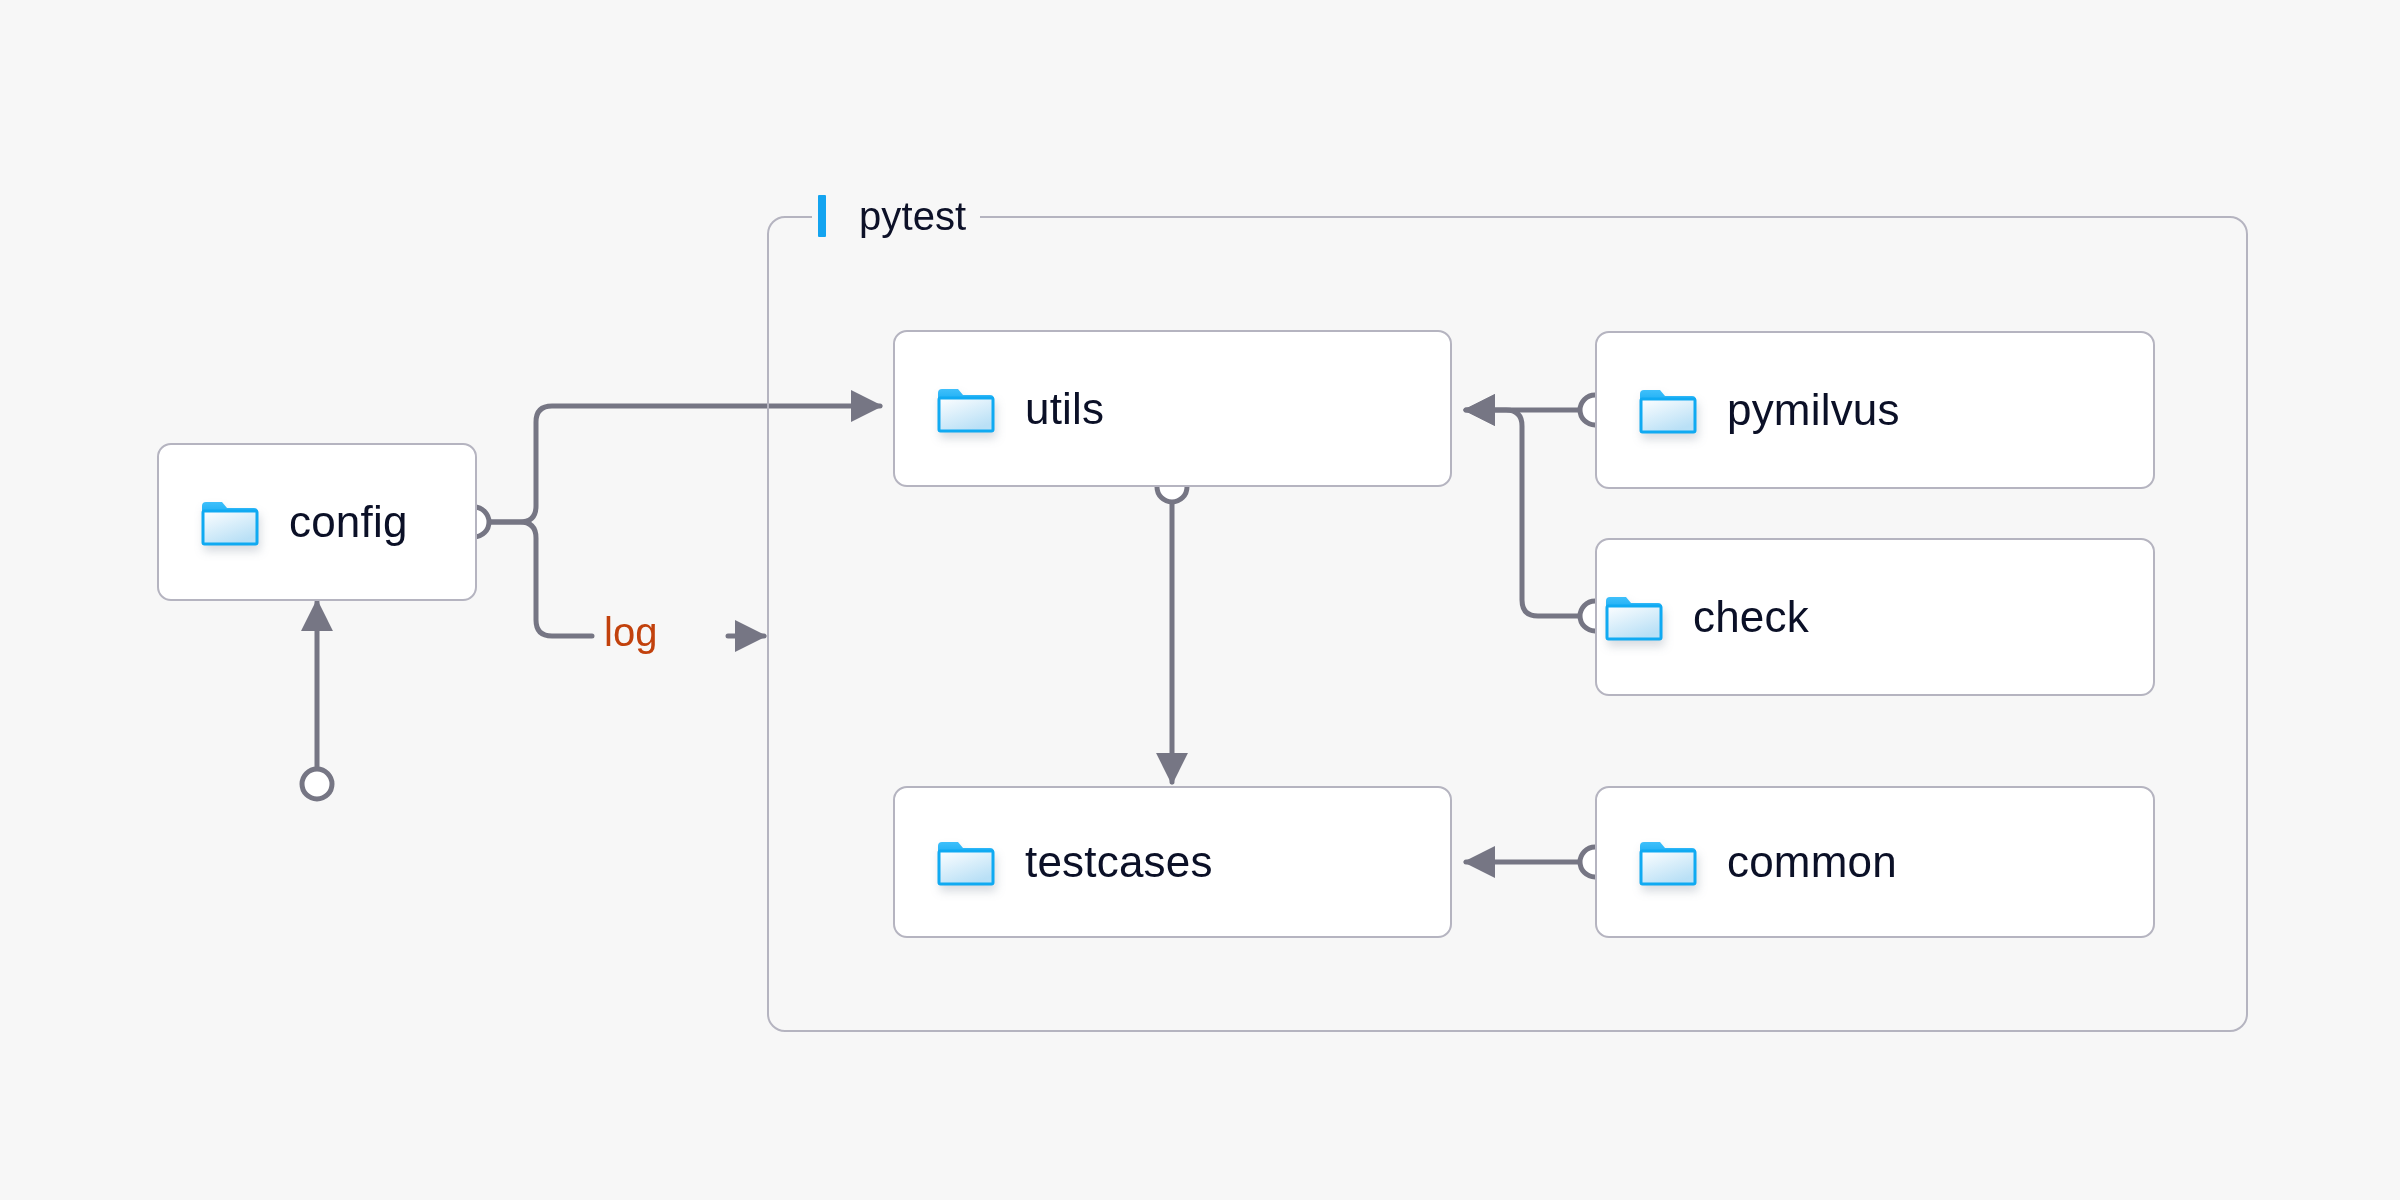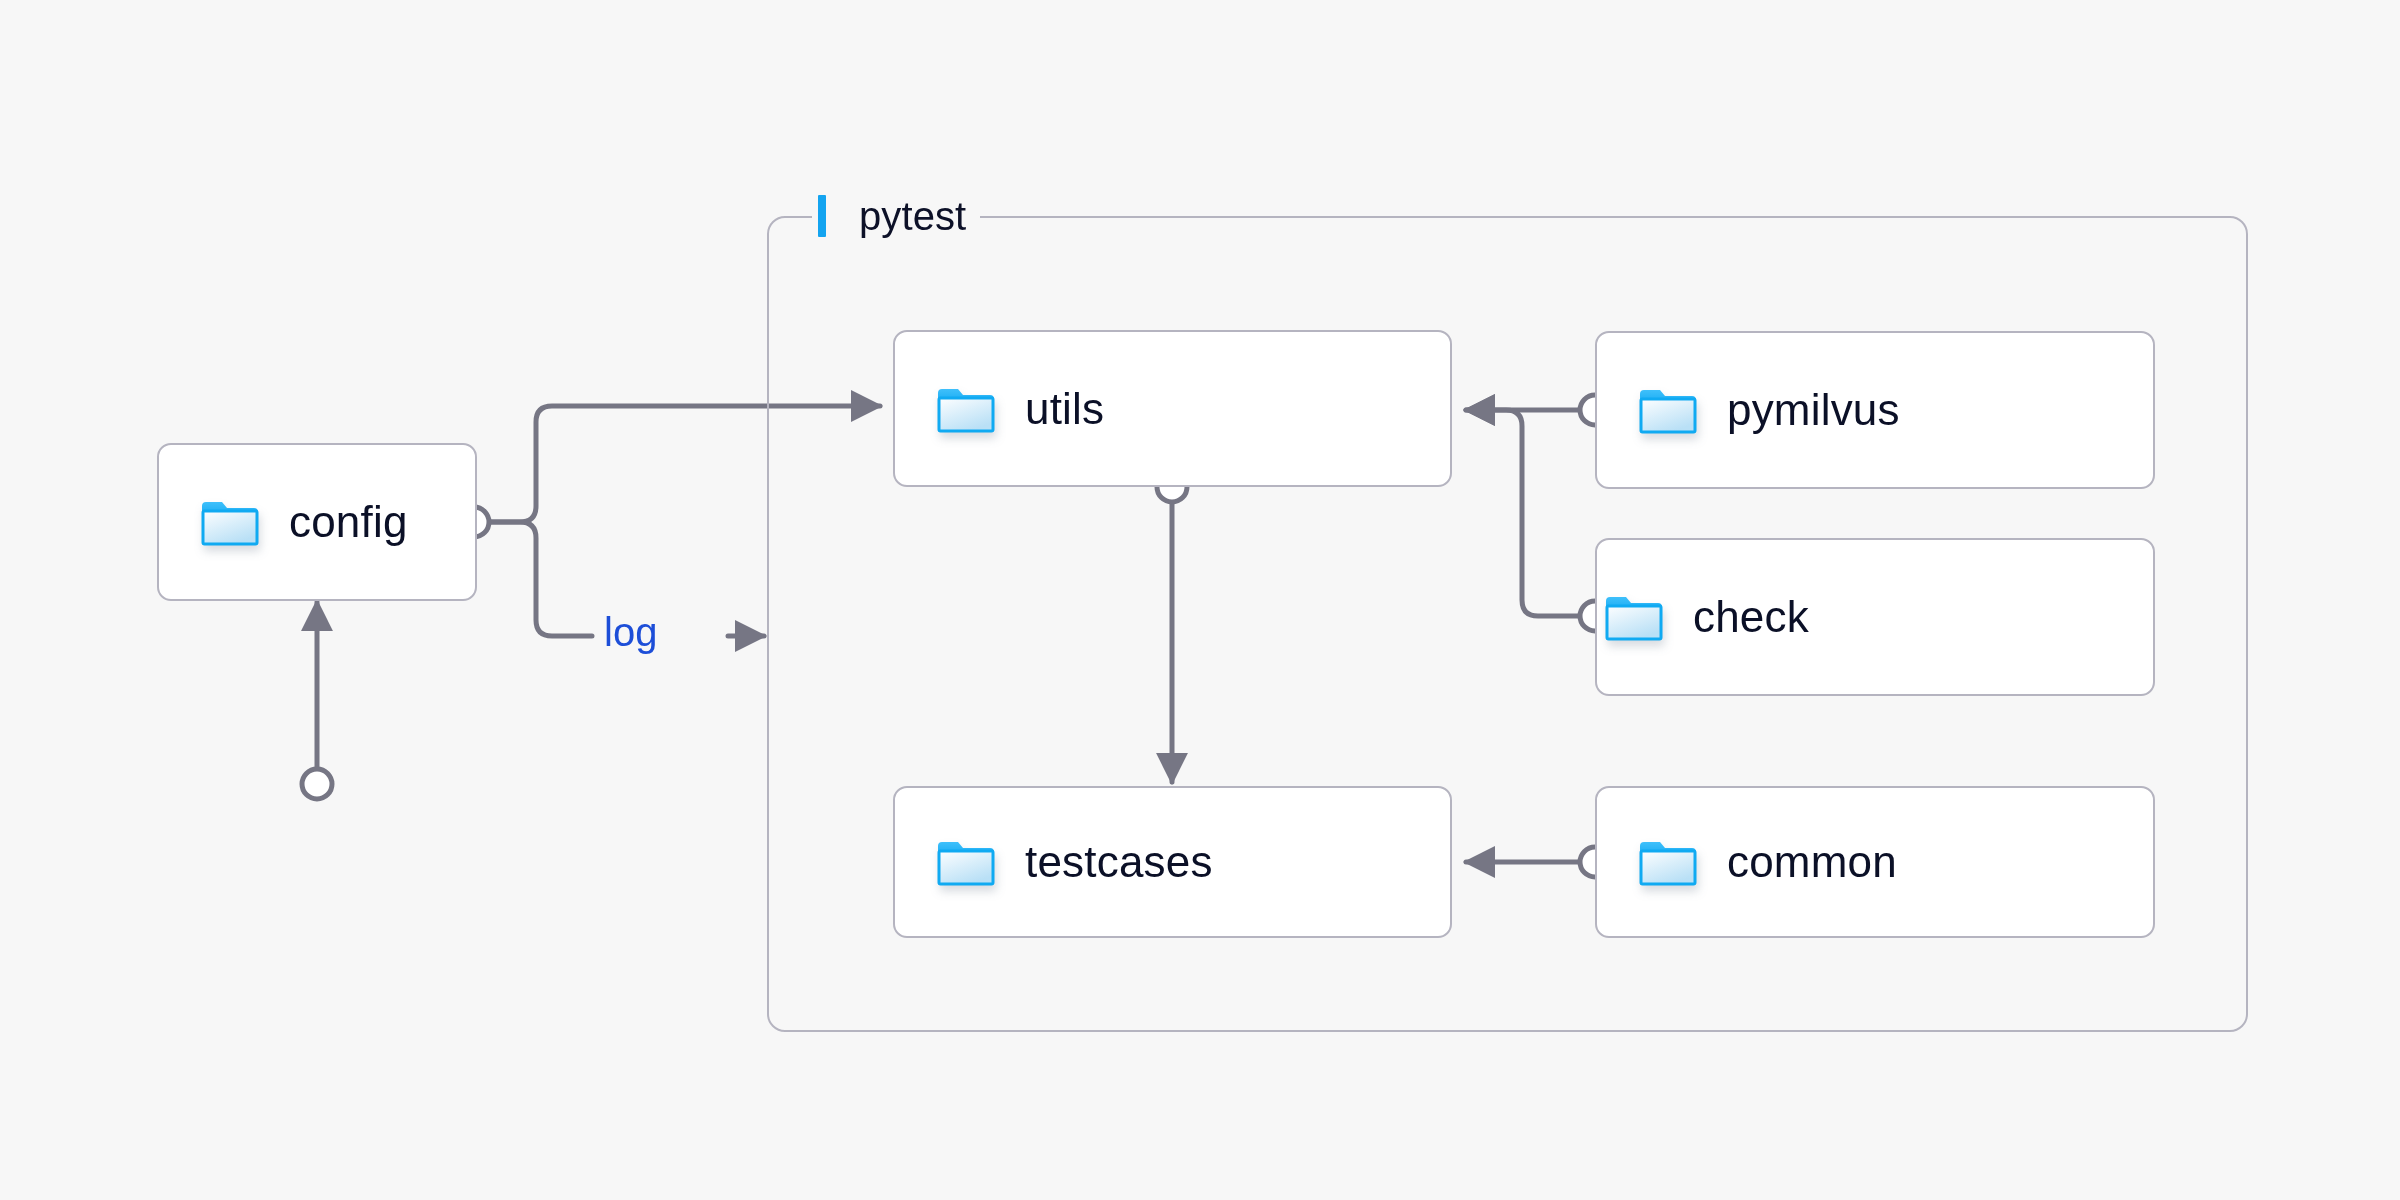--- a/index.html
+++ b/index.html
@@ -78,21 +78,21 @@
   .node-label {
     font-size: 44px;
     color: #0b1027;
     letter-spacing: 0.2px;
     white-space: nowrap;
     line-height: 1;
   }
   .edge-label {
     position: absolute;
     font-size: 40px;
-    color: #1d4ed8;
+    color: #c2410c;
     white-space: nowrap;
     line-height: 1;
   }
 </style>
 </head>
 <body>
 
 <div id="canvas">
 
   <svg class="edges" viewBox="0 0 2400 1200" xmlns="http://www.w3.org/2000/svg">

